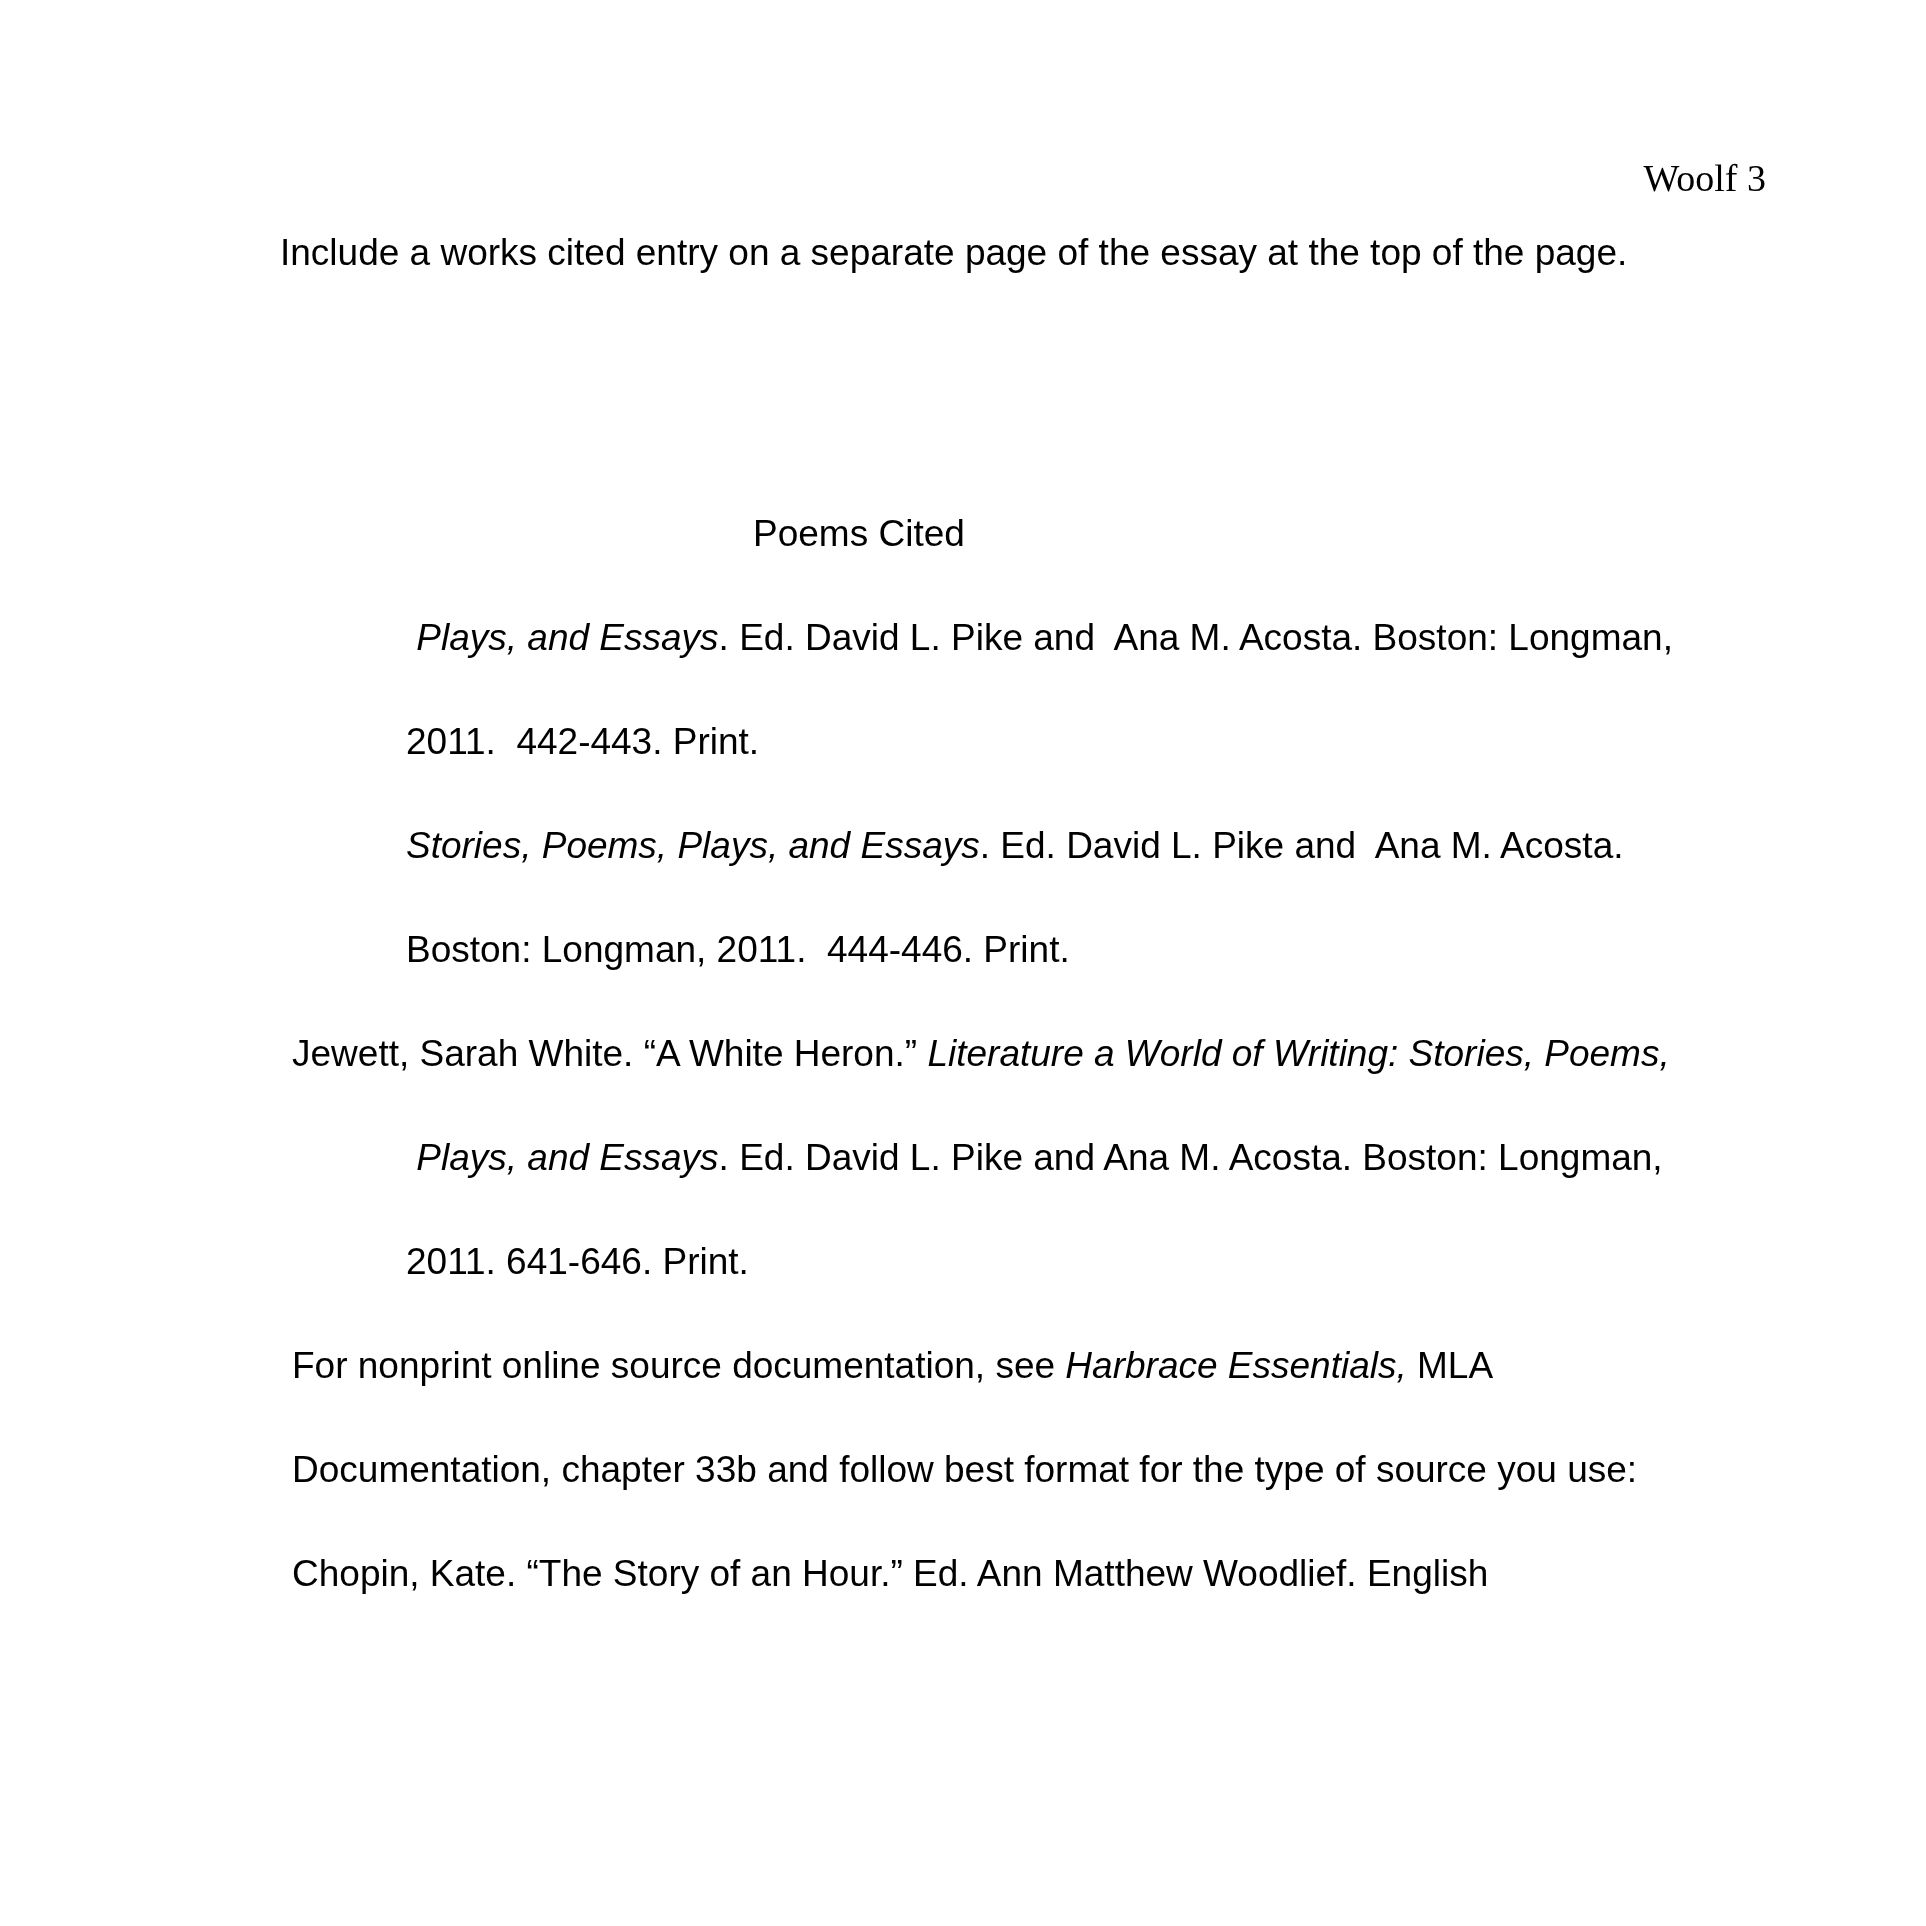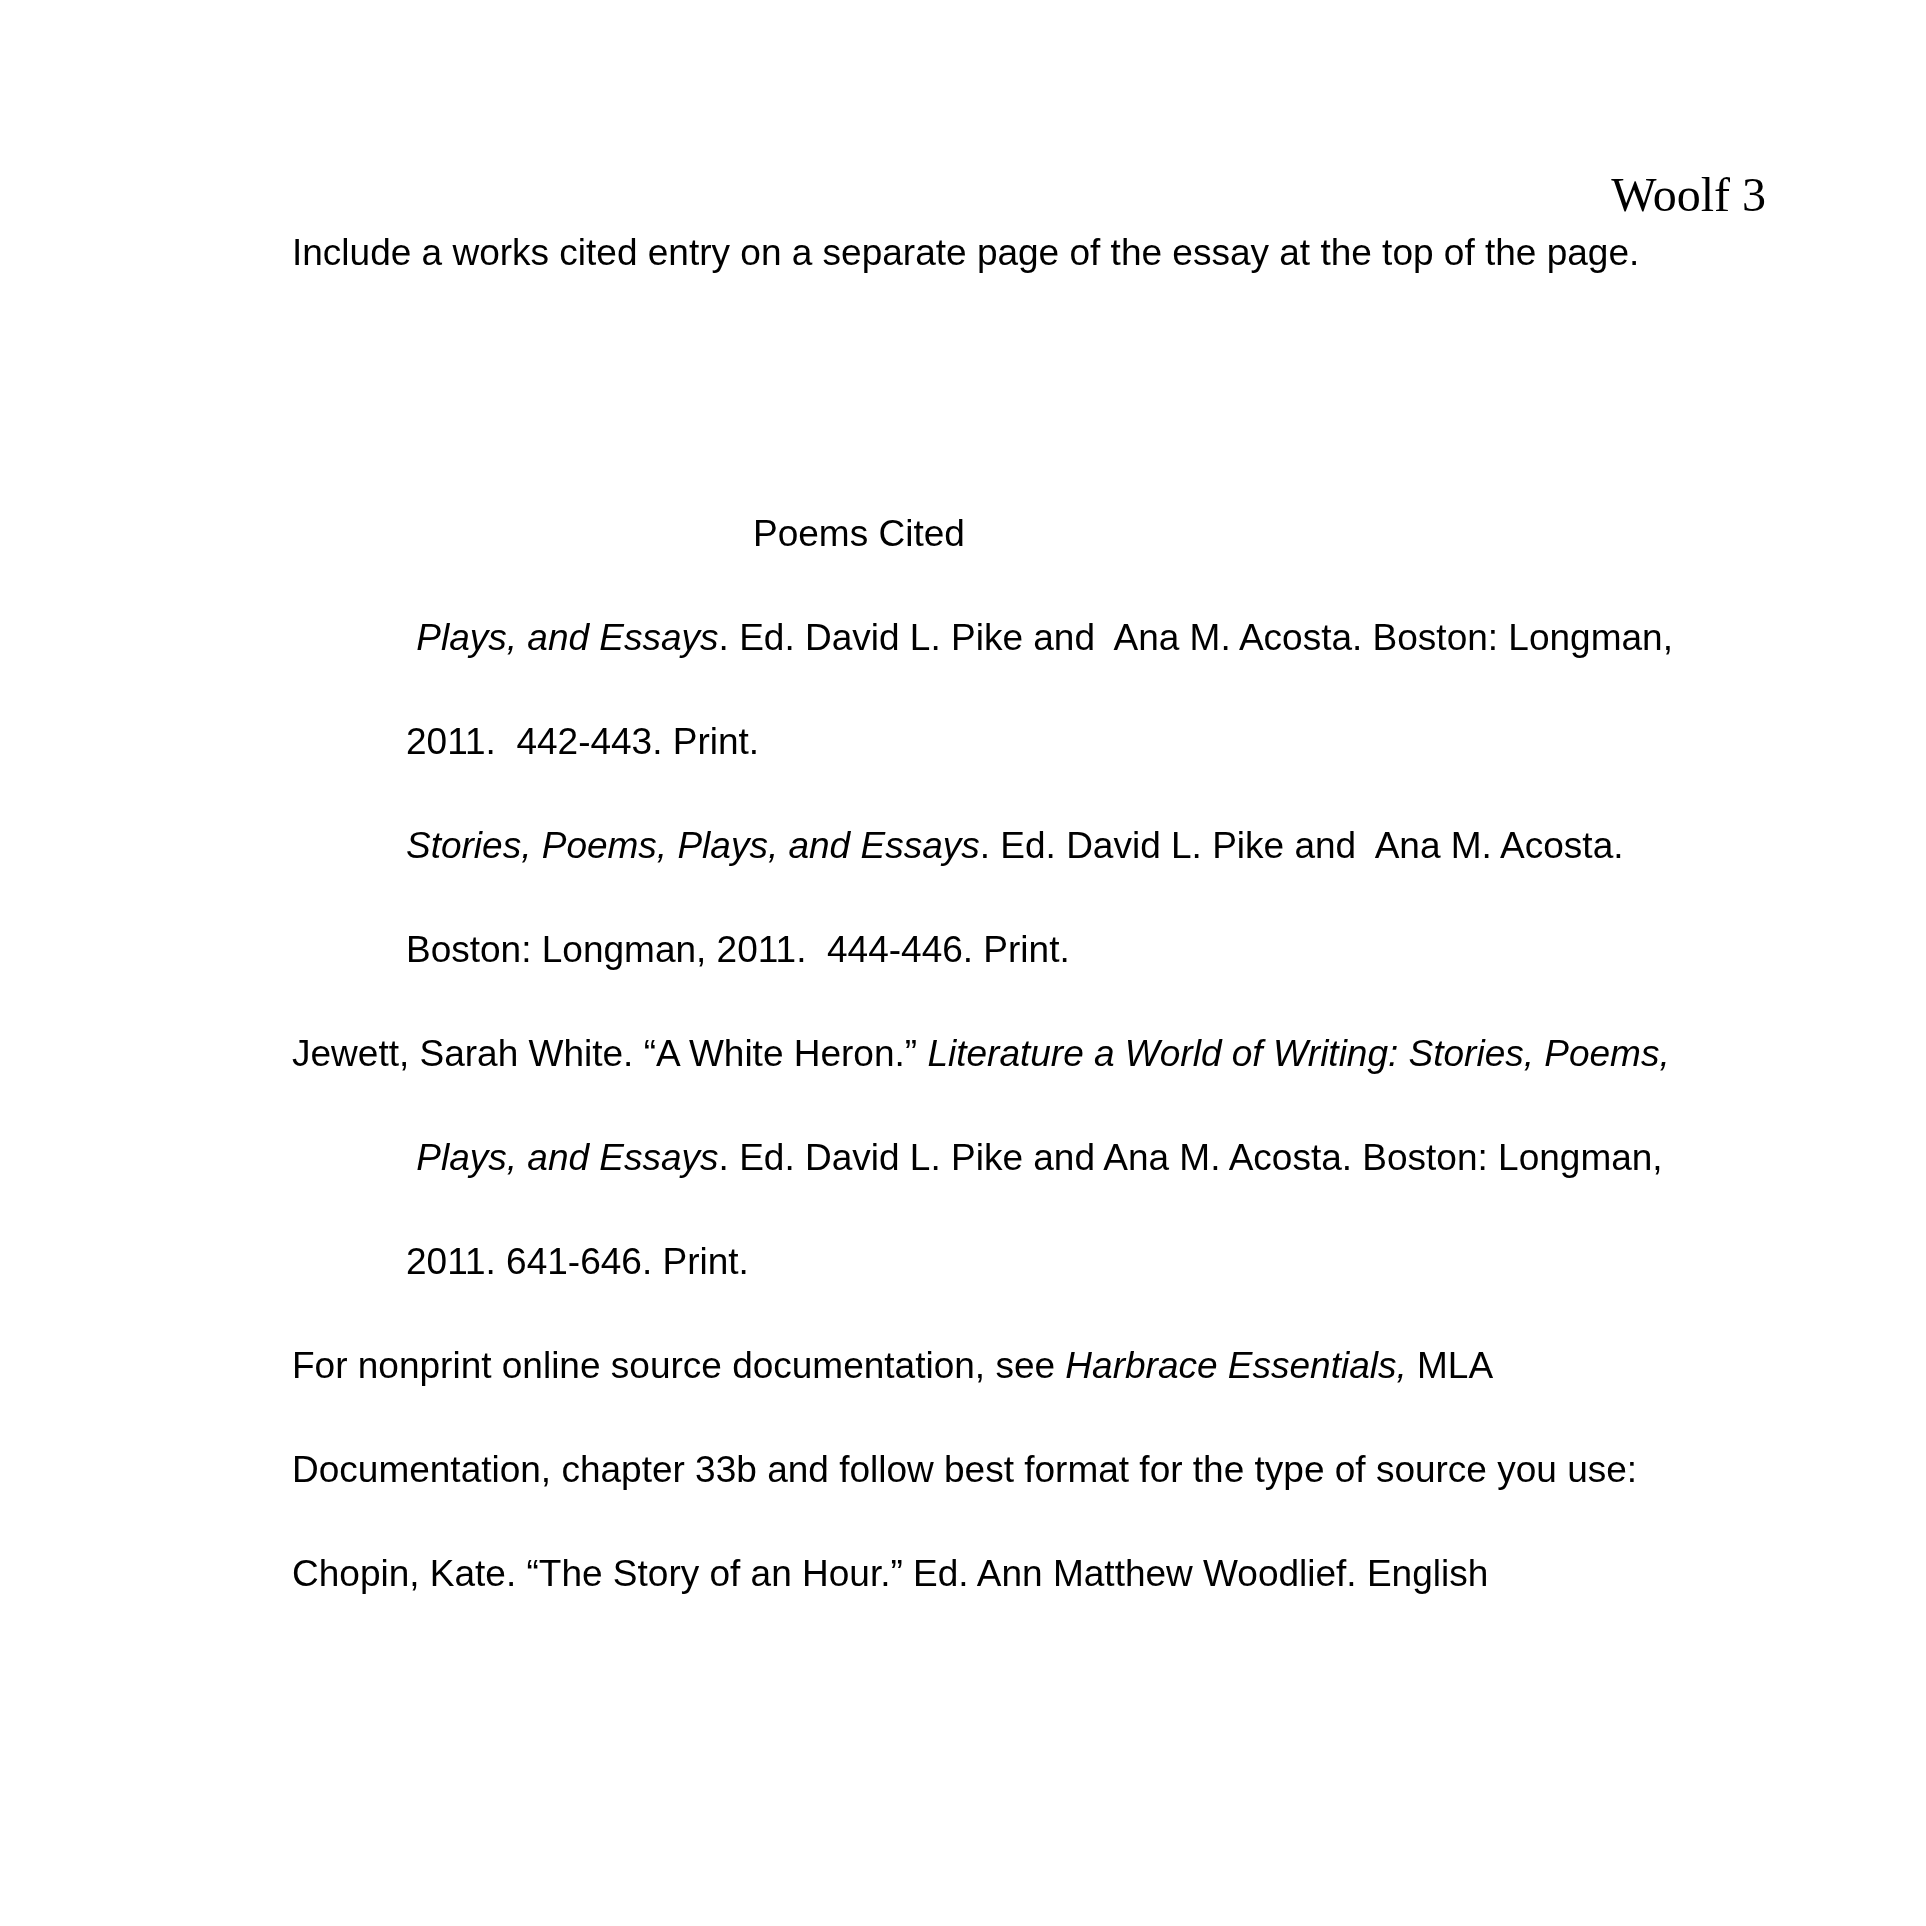--- a/index.html
+++ b/index.html
@@ -14,27 +14,27 @@
     background: #ffffff;
     color: #000000;
     font-family: "Liberation Sans", "DejaVu Sans", sans-serif;
     overflow: hidden;
   }
   .running-head {
     position: absolute;
     top: 112px;
     right: 199px;
     font-family: "Liberation Serif", "DejaVu Serif", serif;
-    font-size: 48px;
+    font-size: 38px;
     line-height: normal;
     white-space: pre;
   }
   .intro {
     position: absolute;
-    left: 292px;
+    left: 280px;
     top: 201px;
     font-size: 37px;
     line-height: 104px;
     white-space: pre;
   }
   .works-cited {
     position: absolute;
     left: 292px;
     top: 482px;
     font-size: 37px;

